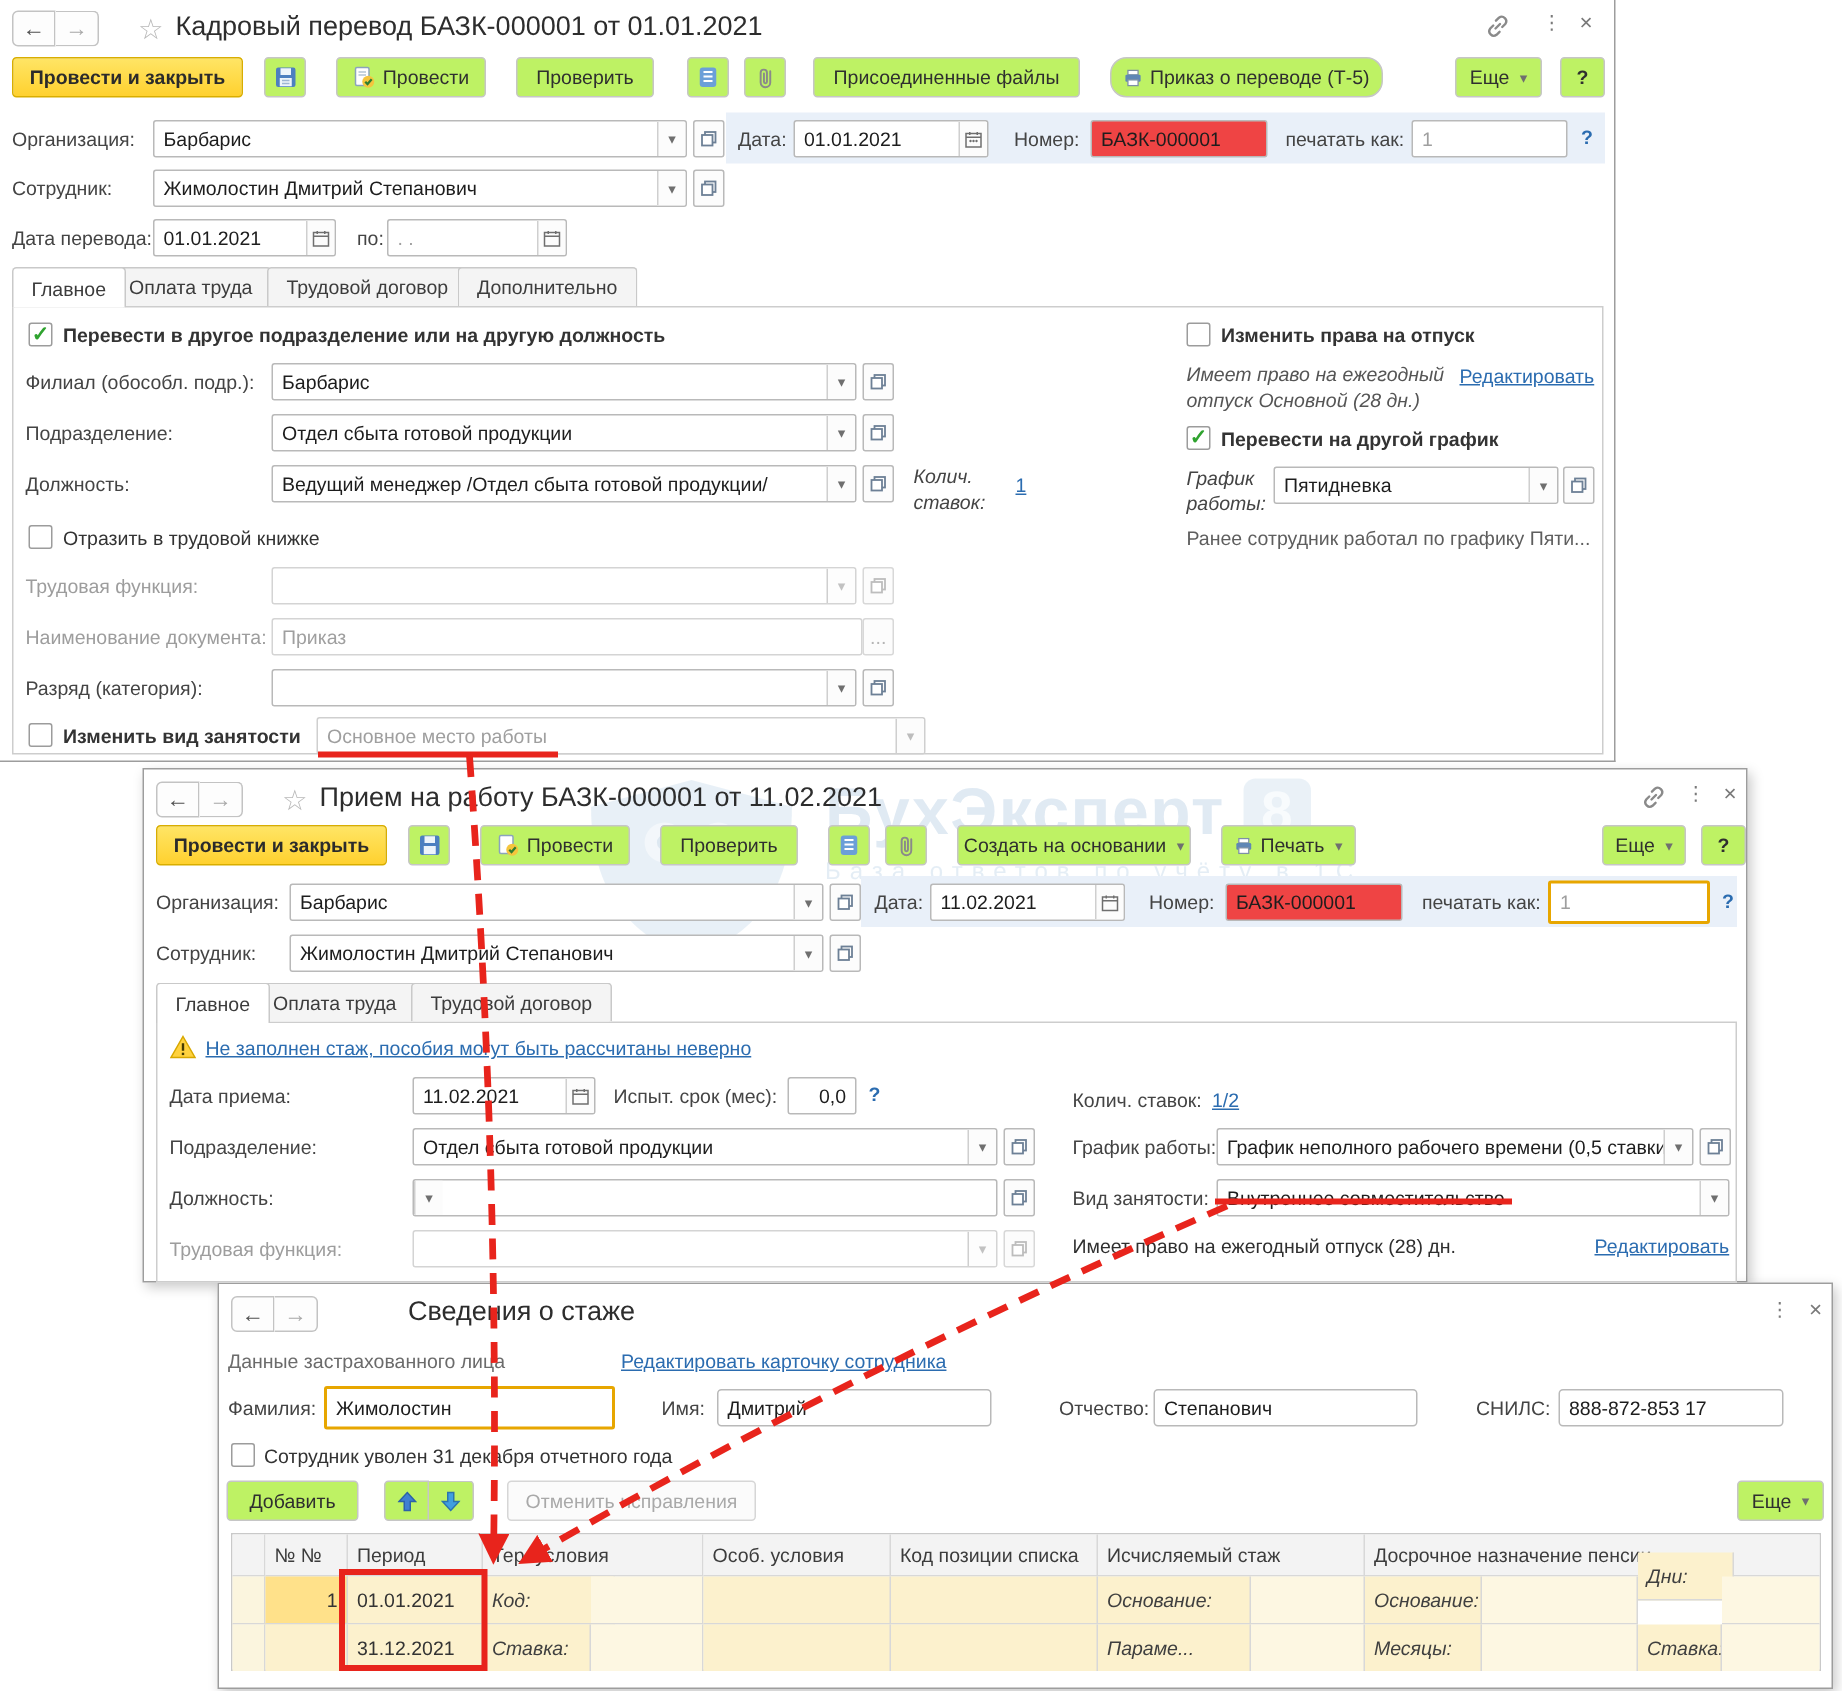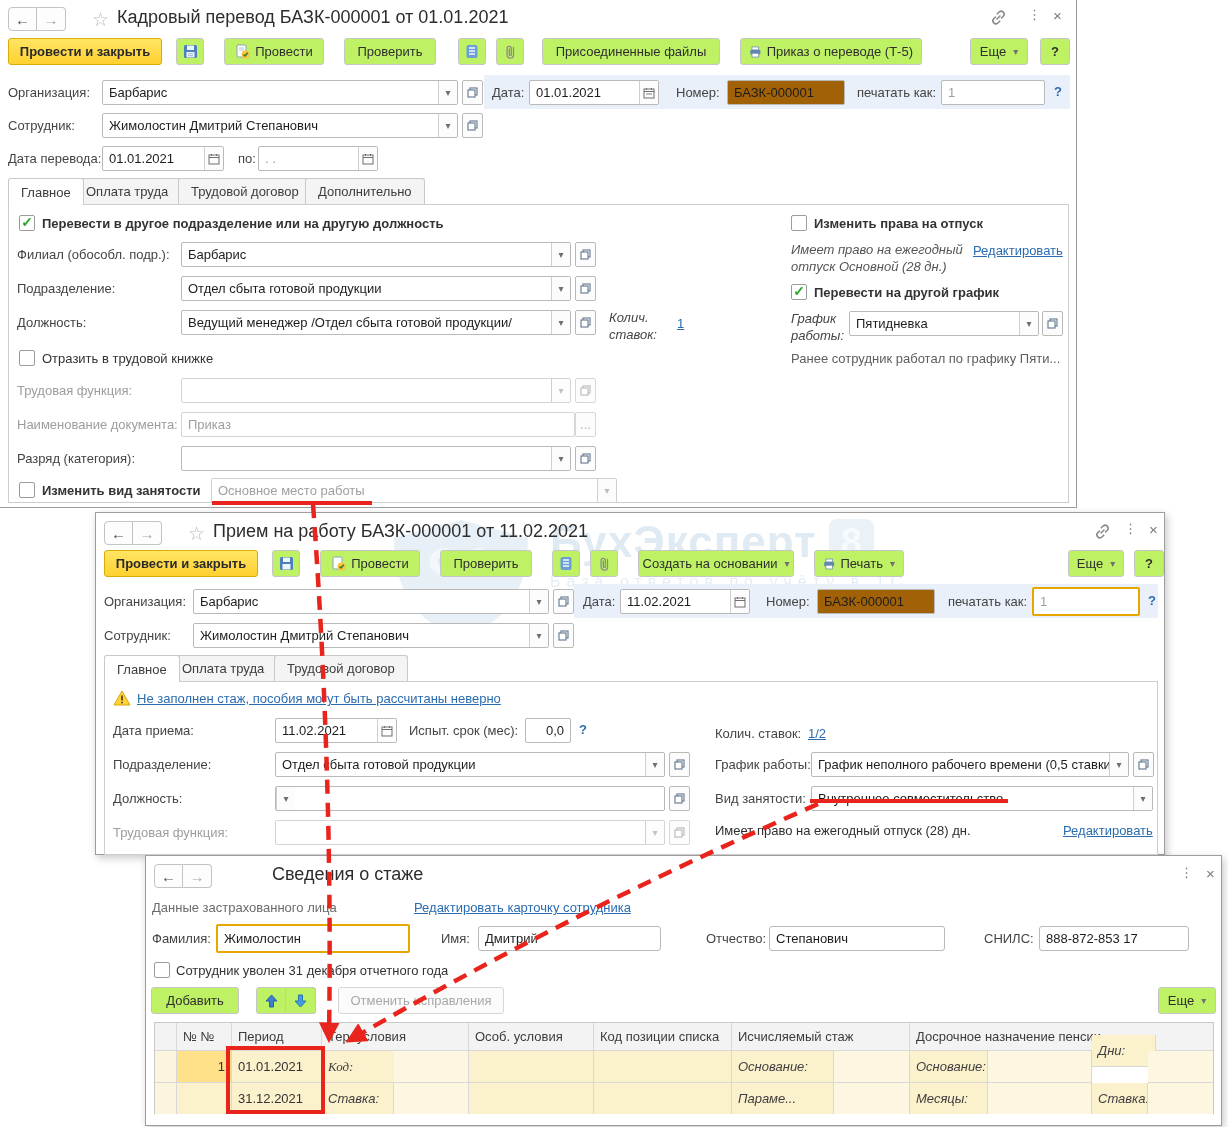--- a/index.html
+++ b/index.html
@@ -21,21 +21,21 @@
   .btn .caret { color:#6f6f6f; font-size:10px; margin-left:2px; }
   .btn.disabled { color:#a9a9a9; background:#fbfbfb; border-color:#d6d6d6; }
   .lbl { position:absolute; color:#444; white-space:nowrap; }
   .lbl.grey { color:#9d9d9d; }
   .combo { position:absolute; height:25px; border:1px solid #b9b9b9; border-radius:2px; background:#fff; display:flex; align-items:stretch; overflow:hidden; }
   .combo .val { flex:1; display:flex; align-items:center; padding:0 6px; white-space:nowrap; overflow:hidden; color:#1d1d1d; }
   .combo .val.grey { color:#9f9f9f; }
   .combo .seg { width:19px; border-left:1px solid #cfcfcf; background:#fcfcfc; display:flex; align-items:center; justify-content:center; color:#6f6f6f; font-size:10px; }
   .combo.disabled { border-color:#d4d4d4; }
   .combo.disabled .seg { color:#c2c2c2; background:#fdfdfd; }
-  .combo.ro { background:#a16207; }
+  .combo.ro { background:#ef4444; }
   .combo.hl { border:2px solid #e7a600; }
   .sidebtn { position:absolute; width:21px; height:25px; border:1px solid #b9b9b9; border-radius:2px; background:#fcfcfc; display:flex; align-items:center; justify-content:center; }
   .sidebtn.disabled { border-color:#d8d8d8; }
   .blueband { position:absolute; background:#e9f0f9; }
   .tab { position:absolute; height:26px; border:1px solid #c9c9c9; border-bottom:none; border-radius:3px 3px 0 0; background:#f4f4f4; display:flex; align-items:center; justify-content:center; padding:0 12px; color:#3c3c3c; z-index:2; }
   .tab.active { background:#fff; height:27px; z-index:4; font-weight:normal; }
   .panel { position:absolute; border:1px solid #cdcdcd; background:#fff; z-index:1; }
   .cb { position:absolute; width:16px; height:16px; border:1px solid #9c9c9c; border-radius:2px; background:#fff; display:flex; align-items:center; justify-content:center; }
   .cb .mark { color:#2fa32f; font-weight:bold; font-size:14px; line-height:1; margin-top:-2px; }
   .cb-lab { position:absolute; color:#333; white-space:nowrap; }
@@ -116,21 +116,21 @@
       </svg>
   </div>
   <div class="btn" style="left:496px;top:38px;width:28px;padding:0;">
     <svg class="ic" width="14" height="16" viewBox="0 0 14 16">
         <path d="M10.5 3.5 L10.5 11 a3.2 3.2 0 0 1 -6.4 0 L4.1 4.5 a2.1 2.1 0 0 1 4.2 0 L8.3 10.5 a1 1 0 0 1 -2 0 L6.3 5" stroke="#8a8a8a" stroke-width="1.3" fill="none" stroke-linecap="round"></path>
       </svg>
   </div>
   <div class="btn" style="left:542px;top:38px;width:178px;">
       <span>Присоединенные файлы</span>
     </div>
-  <div class="btn" style="left:740px;top:38px;width:182px;">
+  <div class="btn" style="left:740px;top:38px;width:182px;border-radius:11px;">
     <svg class="ic" width="15" height="14" viewBox="0 0 15 14">
         <rect x="3.5" y="1" width="8" height="3.5" fill="#fff" stroke="#7d90a5"></rect>
         <rect x="1.5" y="4.5" width="12" height="5.5" rx="1" fill="#5f87b5"></rect>
         <rect x="3.5" y="8.5" width="8" height="4.5" fill="#fff" stroke="#7d90a5"></rect>
       </svg>
     <span>Приказ о переводе (Т-5)</span>
   </div>
   <div class="btn" style="left:970px;top:38px;width:58px;">
       <span>Еще</span>
       <span class="caret">▾</span>
@@ -654,21 +654,21 @@
         <span>Досрочное назначение пенсии</span>
       </div>
 
     <div class="gc" style="left:0;top:28px;width:22px;height:32px;background:#fbf5de;"></div>
     <div class="gc ynum" style="left:22px;top:28px;width:55px;height:32px;">
         <span>1</span>
       </div>
     <div class="gc yl" style="left:77px;top:28px;width:90px;height:32px;">
         <span>01.01.2021</span>
       </div>
-    <div class="gc yl ital" style="left:167px;top:28px;width:88px;height:32px;font-family:Liberation Serif, serif;">
+    <div class="gc yl ital" style="left:167px;top:28px;width:88px;height:32px;">
         <span>Код:</span>
       </div>
     <div class="gc yv" style="left:239px;top:28px;width:75px;height:32px;"></div>
     <div class="gc yl" style="left:314px;top:28px;width:125px;height:32px;"></div>
     <div class="gc yl" style="left:439px;top:28px;width:138px;height:32px;"></div>
     <div class="gc yl ital" style="left:577px;top:28px;width:102px;height:32px;">
         <span>Основание:</span>
       </div>
     <div class="gc yv" style="left:679px;top:28px;width:76px;height:32px;"></div>
     <div class="gc yl ital" style="left:755px;top:28px;width:78px;height:32px;">

